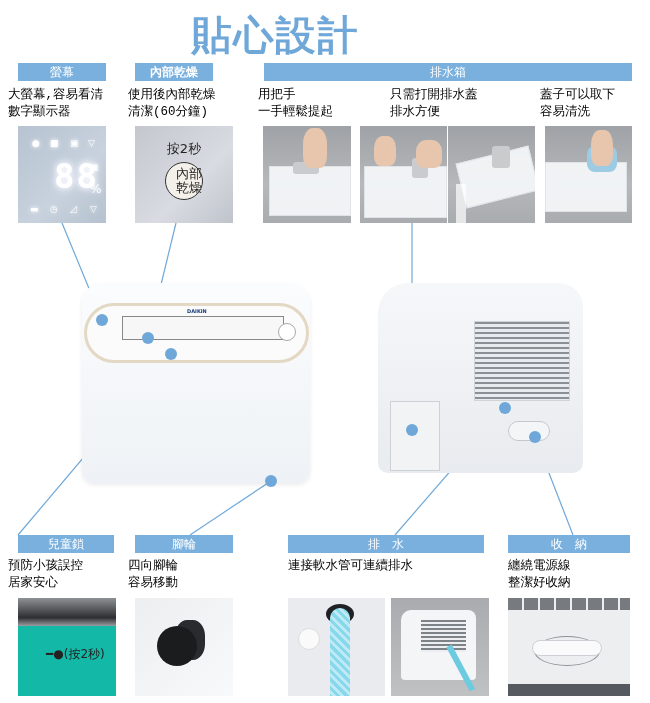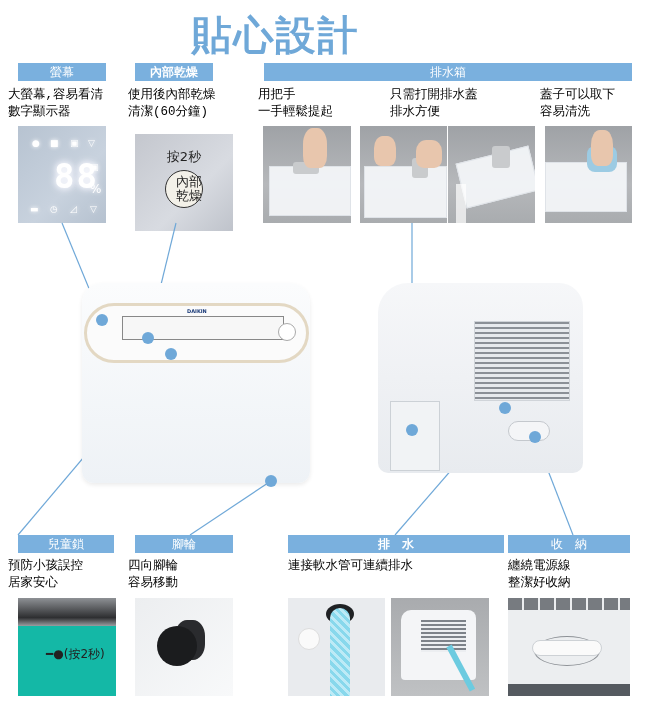--- a/index.html
+++ b/index.html
@@ -25,21 +25,21 @@
   
   .ph-display { background: linear-gradient(135deg, #b7c3d1, #c8d2de 60%, #b5c1cf); }
   .seg-digits {
     position: absolute; left: 36px; top: 30px; font-family: "DejaVu Sans Mono", monospace;
     font-size: 34px; font-weight: bold; color: #fff; letter-spacing: 2px;
     text-shadow: 0 0 6px #fff, 0 0 10px #eef;
   }
   .disp-ico { position: absolute; color: #fff; font-size: 9px; text-shadow: 0 0 4px #fff; }
 
   
-  .ph-dry { background: linear-gradient(135deg, #c4c7ce, #d8dbe1 60%, #bfc3cb); margin-top: 8px; }
+  .ph-dry { background: linear-gradient(135deg, #c4c7ce, #d8dbe1 60%, #bfc3cb); }
   .dry-top { position: absolute; left: 0; top: 14px; width: 100%; text-align: center; font-size: 13px; color: #222; }
   .dry-circle {
     position: absolute; left: 30px; top: 36px; width: 38px; height: 38px; border-radius: 50%;
     background: #f3f1e9; border: 1.5px solid #333; font-size: 13px; line-height: 14px;
     text-align: right; padding-top: 4px; color: #222;
   }
 
   
   .ph-tank { background: linear-gradient(180deg, #9fa2a6, #b6b8bb 60%, #a9acaf); }
   .tank-box {
@@ -210,21 +210,21 @@
   <div class="grille"></div>
   <div class="tank-door"></div>
   <div class="cord-holder"></div>
 </div>
 <div class="dot" style="left:406px;top:424px;"></div>
 <div class="dot" style="left:499px;top:402px;"></div>
 <div class="dot" style="left:529px;top:431px;"></div>
 
 <div class="bar" style="left:18px;top:535px;width:96px;">兒童鎖</div>
 <div class="bar" style="left:135px;top:535px;width:98px;">腳輪</div>
-<div class="bar" style="left:288px;top:535px;width:216px;font-weight:bold;">排　水</div>
+<div class="bar" style="left:288px;top:535px;width:196px;">排　水</div>
 <div class="bar" style="left:508px;top:535px;width:122px;">收　納</div>
 
 <div class="caption" style="left:8px;top:558px;width:110px;">
   <div>預防小孩誤控</div>
   <div>居家安心</div>
 </div>
 <div class="caption" style="left:128px;top:558px;width:112px;">
   <div>四向腳輪</div>
   <div>容易移動</div>
 </div>

